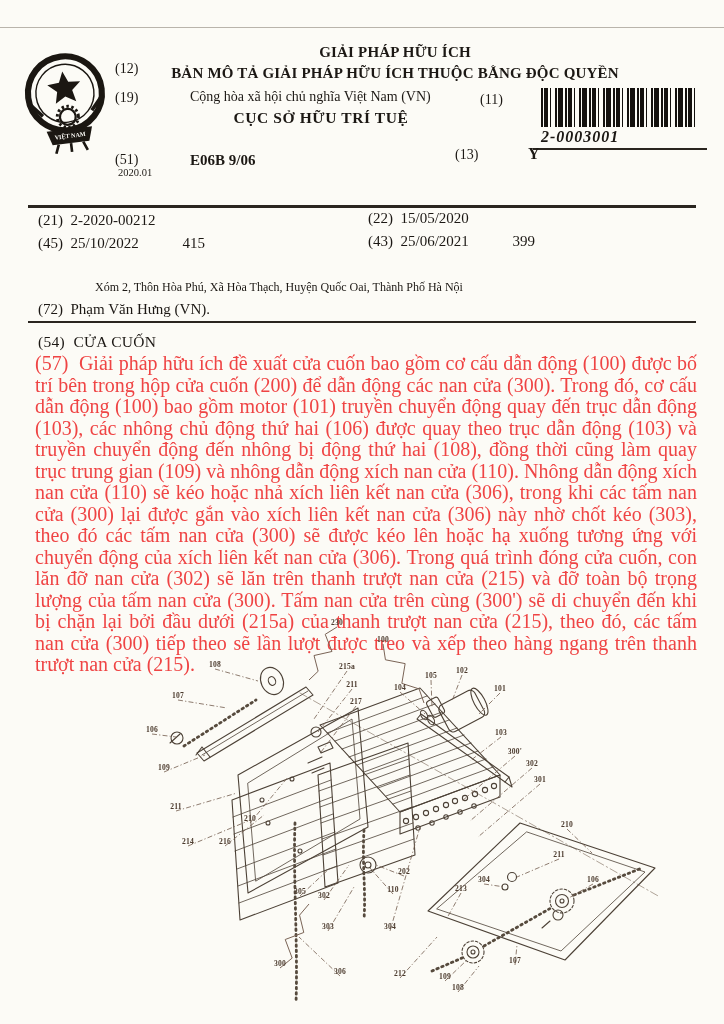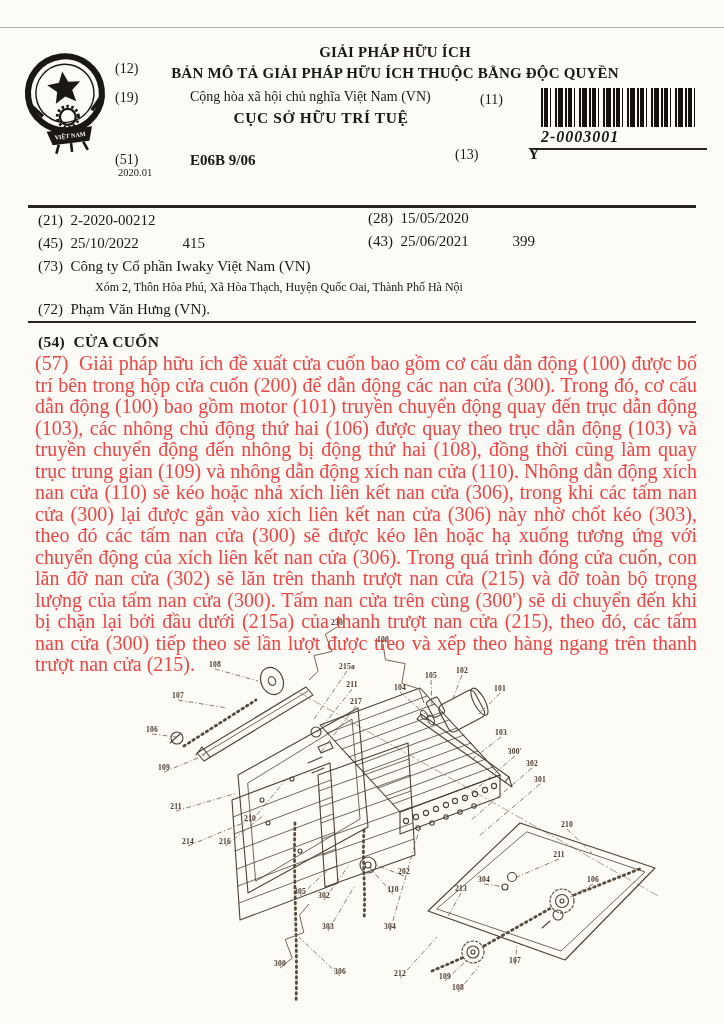--- a/index.html
+++ b/index.html
@@ -22,21 +22,21 @@
     background:repeating-linear-gradient(90deg,
       #14110e 0 2px,#fcfbf6 2px 3px,#14110e 3px 7px,#fcfbf6 7px 9px,
       #14110e 9px 10px,#fcfbf6 10px 14px,#14110e 14px 16px,#fcfbf6 16px 17px,
       #14110e 17px 22px,#fcfbf6 22px 24px);
   }
   .bc-num{position:absolute;left:541px;top:128px;width:157px;text-align:left;font-size:16px;font-weight:bold;letter-spacing:1px;font-style:italic;}
   .bc-line{position:absolute;left:533px;top:148px;width:174px;height:2px;background:#2a251f;}
   .row{position:absolute;font-size:15px;white-space:nowrap;}
   .gaz{display:inline-block;margin-left:40px;}
   .addr{position:absolute;font-size:12px;}
-  .title54{position:absolute;font-size:15.5px;font-weight:700;letter-spacing:.3px;}
+  .title54{position:absolute;font-size:15.5px;font-weight:400;letter-spacing:.3px;}
   .abstract{
     position:absolute;left:35px;top:353px;width:662px;
     font-size:20px;line-height:21.5px;text-align:justify;color:#ef4444;
   }
   .small{font-size:10.5px;text-align:center;}
   
   .ink path,.ink circle,.ink ellipse,.ink rect,.ink line{stroke:#4c4136;fill:none;stroke-width:1.1;stroke-linejoin:round;stroke-linecap:round;}
   .ink .thin{stroke-width:.8;}
   .ink .chain{stroke:#564a3d;stroke-width:2.8;stroke-dasharray:1.5 3.8;stroke-linecap:round;}
   .ink .cl{stroke:#8d7d6e;stroke-width:.7;stroke-dasharray:8 3 1.5 3;}
@@ -88,36 +88,32 @@
   <div class="abs code" style="left:455px;top:147px">(13)</div>
   <div class="abs b" style="left:528px;top:145px;font-size:16px">Y</div>
 
   <div class="rule" style="left:28px;top:205px;width:668px;height:2.5px"></div>
 
   <div class="row" style="left:38px;top:212px">
     <span>(21)</span>&nbsp;
     <span>2-2020-00212</span>
   </div>
   <div class="row" style="left:368px;top:210px">
-    <span>(28)</span>&nbsp;
+    <span>(22)</span>&nbsp;
     <span>15/05/2020</span>
   </div>
   <div class="row" style="left:38px;top:235px">
     <span>(45)</span>&nbsp;
     <span>25/10/2022</span>
     <span class="gaz">415</span>
   </div>
   <div class="row" style="left:368px;top:233px">
     <span>(43)</span>&nbsp;
     <span>25/06/2021</span>
     <span class="gaz">399</span>
-  </div>
-  <div class="row" style="left:38px;top:258px">
-    <span>(73)</span>&nbsp;
-    <span>Công ty Cổ phần Iwaky Việt Nam (VN)</span>
   </div>
   <div class="addr" style="left:95px;top:280px">Xóm 2, Thôn Hòa Phú, Xã Hòa Thạch, Huyện Quốc Oai, Thành Phố Hà Nội</div>
   <div class="row" style="left:38px;top:301px">
     <span>(72)</span>&nbsp;
     <span>Phạm Văn Hưng (VN).</span>
   </div>
 
   <div class="rule" style="left:28px;top:321px;width:668px;height:2px"></div>
 
   <div class="title54" style="left:38px;top:333px">

